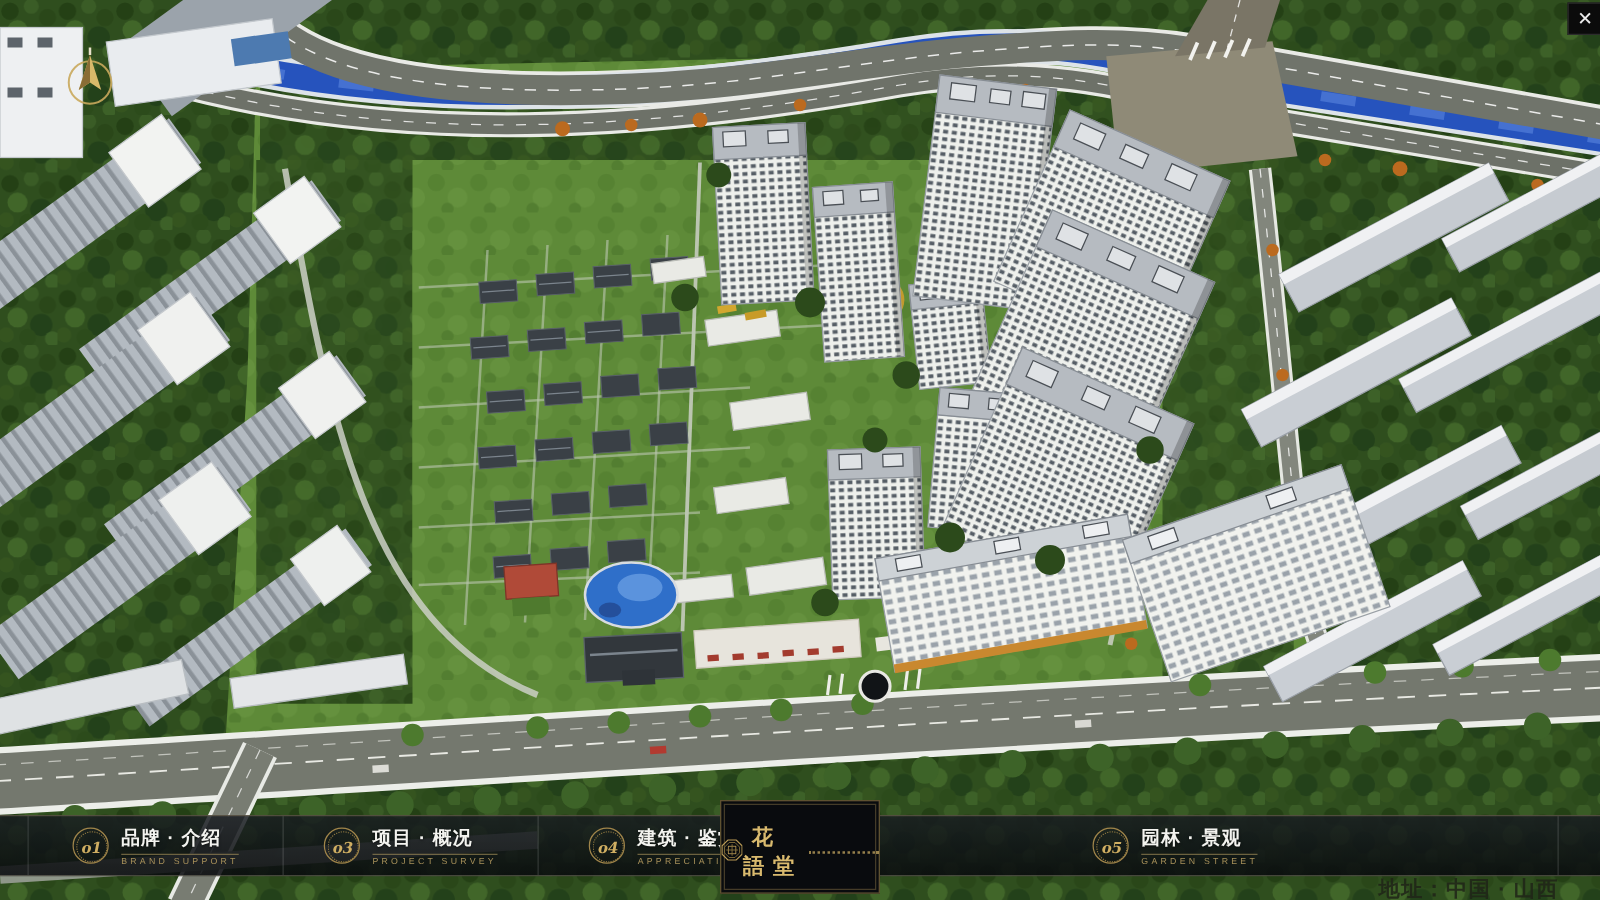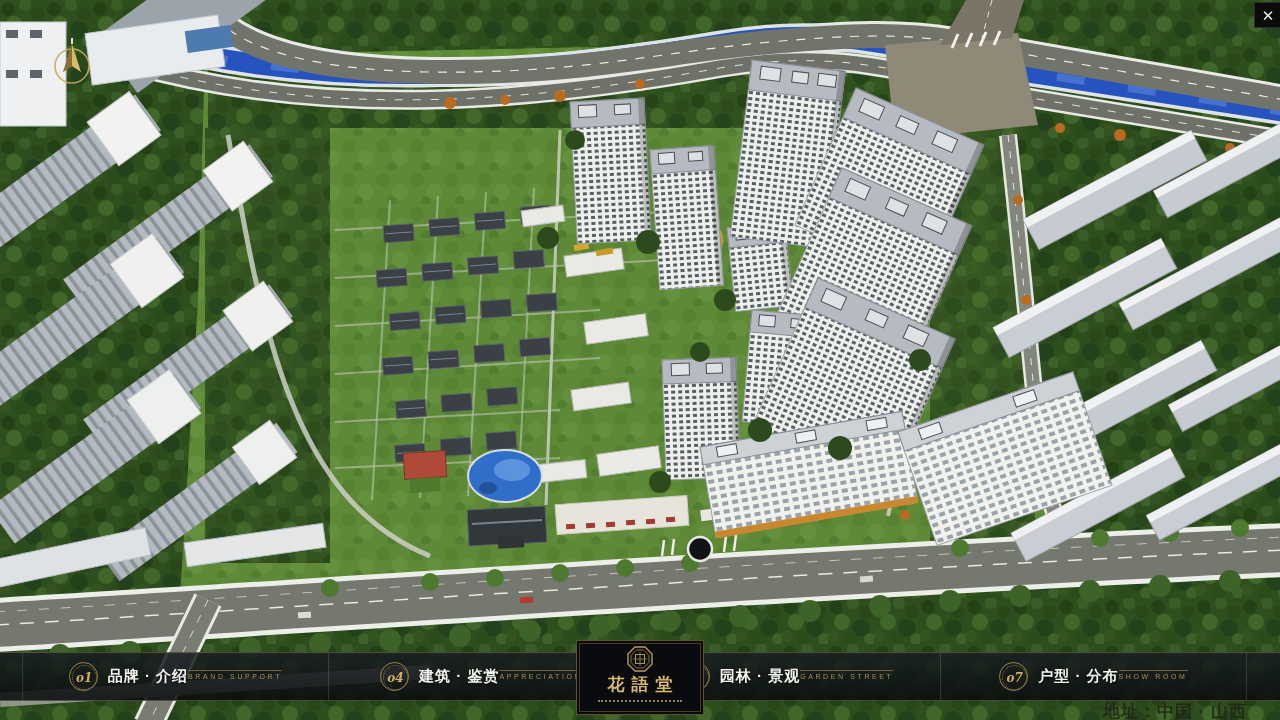--- a/index.html
+++ b/index.html
@@ -27,32 +27,32 @@
   .nav-group.right{padding-right:33px;}
   .nav-item{flex:1;display:flex;align-items:center;justify-content:center;gap:10px;
     border-right:1px solid rgba(255,255,255,.14);cursor:pointer;}
   .nav-group.left .nav-item:first-child{border-left:1px solid rgba(255,255,255,.12);}
   .badge{width:29px;height:29px;border-radius:50%;border:1px solid #a0854a;
     padding:2px;box-sizing:border-box;flex:0 0 auto;}
   .badge i{display:flex;width:100%;height:100%;border-radius:50%;
     border:1px dotted #8d7640;align-items:center;justify-content:center;
     font-family:"DejaVu Serif","Liberation Serif",serif;font-style:italic;
     font-size:12px;color:#cfae62;font-weight:bold;}
-  .labels{display:flex;flex-direction:row;align-items:flex-start;}
+  .labels{display:flex;flex-direction:column;align-items:flex-start;}
   .zh{color:#f3f3ef;font-weight:bold;font-size:15px;letter-spacing:1px;
     white-space:nowrap;text-shadow:0 1px 2px rgba(0,0,0,.65);}
   .en{color:#a8915a;font-size:7px;letter-spacing:2.6px;white-space:nowrap;
     border-top:1px solid rgba(168,146,92,.6);margin-top:3px;padding-top:2px;
     text-align:center;align-self:stretch;}
 
   
   .logo-box{position:absolute;left:50%;top:-13px;transform:translateX(-50%);
     width:128px;height:75px;background:#090b0e;
     border:1px solid #5e5130;box-shadow:inset 0 0 0 2px #090b0e,inset 0 0 0 3px rgba(160,135,80,.4);
-    display:flex;flex-direction:column;align-items:center;padding-top:5px;
+    display:flex;align-items:center;padding-top:5px;
     box-sizing:border-box;z-index:6;cursor:pointer;}
   .logo-name{color:#d9ba6e;font-family:"DejaVu Serif","Liberation Serif",serif;
     font-weight:bold;font-size:17px;letter-spacing:7px;text-indent:7px;margin-top:1px;}
   .logo-caption{width:84px;height:0;border-top:2px dotted rgba(198,168,96,.75);margin-top:4px;}
 
   
   .address{position:absolute;right:33px;top:700px;font-size:17px;letter-spacing:1px;
     color:rgba(32,38,24,.88);font-weight:bold;}
 </style>
 </head>
@@ -494,20 +494,29 @@
         <span class="badge">
             <i>o1</i>
           </span>
         <span class="labels">
             <span class="zh">品牌 · 介绍</span>
             <span class="en">BRAND SUPPORT</span>
           </span>
       </div>
       <div class="nav-item">
         <span class="badge">
+            <i>o3</i>
+          </span>
+        <span class="labels">
+            <span class="zh">项目 · 概况</span>
+            <span class="en">PROJECT SURVEY</span>
+          </span>
+      </div>
+      <div class="nav-item">
+        <span class="badge">
             <i>o4</i>
           </span>
         <span class="labels">
             <span class="zh">建筑 · 鉴赏</span>
             <span class="en">APPRECIATION</span>
           </span>
       </div>
     </div>
 
     <div class="logo-box">
@@ -525,26 +534,17 @@
     <div class="nav-group right">
       <div class="nav-item">
         <span class="badge">
             <i>o5</i>
           </span>
         <span class="labels">
             <span class="zh">园林 · 景观</span>
             <span class="en">GARDEN STREET</span>
           </span>
       </div>
-      <div class="nav-item">
-        <span class="badge">
-            <i>o7</i>
-          </span>
-        <span class="labels">
-            <span class="zh">户型 · 分布</span>
-            <span class="en">SHOW ROOM</span>
-          </span>
-      </div>
     </div>
   </nav>
 
   <div class="address">地址：中国 · 山西</div>
 </div>
 
 </body></html>

